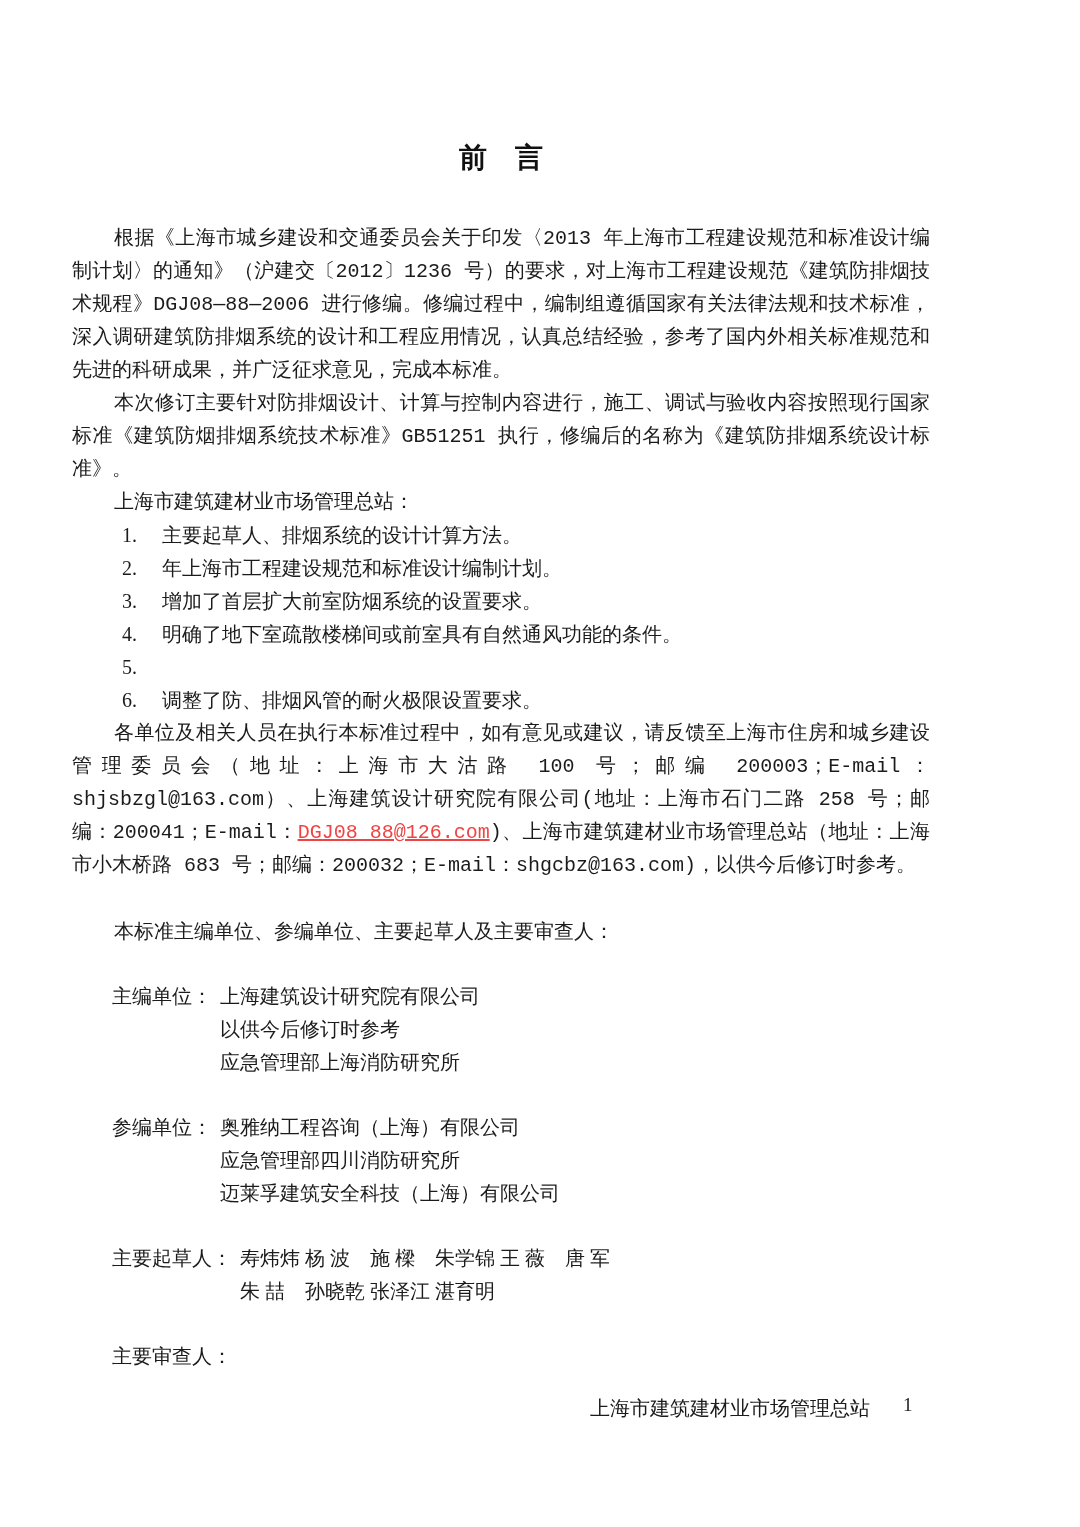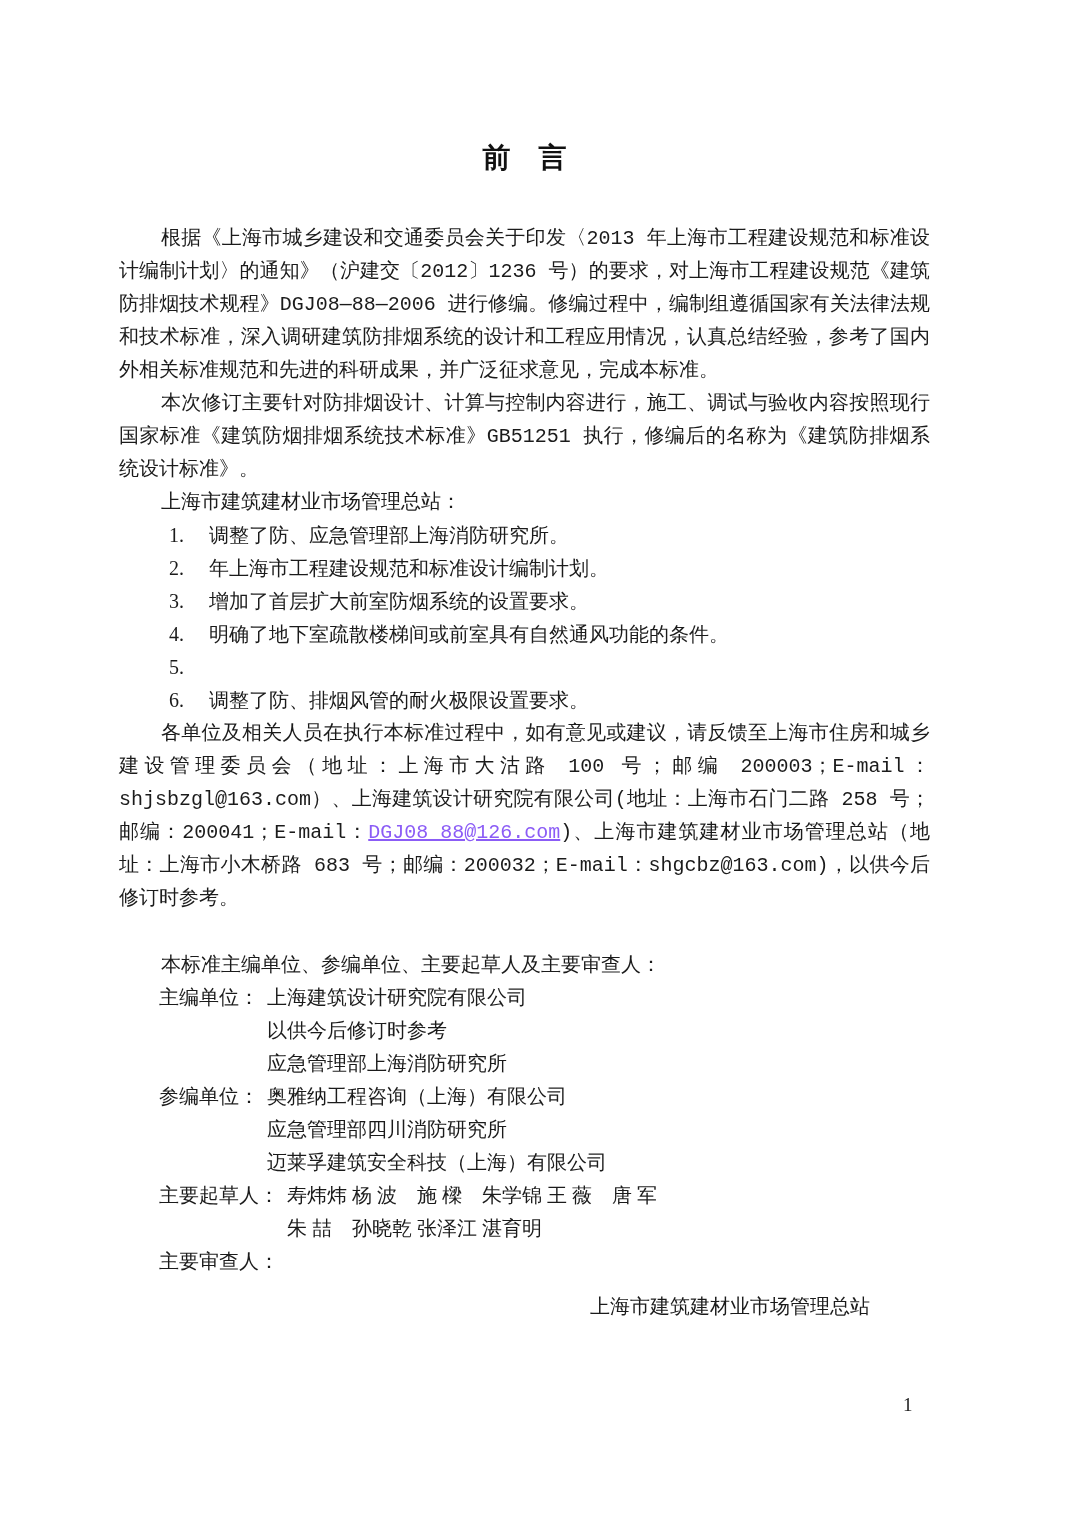--- a/index.html
+++ b/index.html
@@ -7,21 +7,21 @@
     padding: 0;
     background: #ffffff;
   }
   .page {
     position: relative;
     width: 1080px;
     height: 1527px;
     margin: 0 auto;
     background: #ffffff;
     box-sizing: border-box;
-    padding: 138px 150px 0 119px;
+    padding: 138px 150px 0 72px;
     font-family: "Liberation Serif", "DejaVu Serif", serif;
     color: #1b1b1b;
     overflow: hidden;
   }
   .title {
     margin: 0 0 44px 0;
     text-align: center;
     font-family: "Liberation Sans", "DejaVu Sans", sans-serif;
     font-weight: bold;
     font-size: 28px;
@@ -46,42 +46,43 @@
   .revision-item {
     display: flex;
     line-height: 33px;
   }
   .revision-item .num {
     display: inline-block;
     width: 40px;
     flex: 0 0 40px;
   }
   .email-link {
-    color: #8b5cf6;
+    color: #ef4444;
     text-decoration: underline;
   }
   .credits-heading {
     margin: 33px 0 0 0;
     text-indent: 2.1em;
   }
   .credit-row {
     display: flex;
     margin-left: 40px;
     align-items: flex-start;
+    margin-top: 32px;
   }
   .credit-label {
     flex: 0 0 auto;
     margin-right: 8px;
     white-space: nowrap;
   }
   .credit-lines div {
     line-height: 33px;
   }
   .publisher-line {
-    margin: 12px 60px 0 0;
+    margin: 19px 60px 0 0;
     text-align: right;
   }
   .page-number {
     position: absolute;
     left: 903px;
     top: 1393px;
     font-size: 19px;
     line-height: 24px;
     color: #222222;
   }
@@ -97,21 +98,21 @@
 
     <p class="para">根据《上海市城乡建设和交通委员会关于印发〈2013 年上海市工程建设规范和标准设计编制计划〉的通知》（沪建交〔2012〕1236 号）的要求，对上海市工程建设规范《建筑防排烟技术规程》DGJ08—88—2006 进行修编。修编过程中，编制组遵循国家有关法律法规和技术标准，深入调研建筑防排烟系统的设计和工程应用情况，认真总结经验，参考了国内外相关标准规范和先进的科研成果，并广泛征求意见，完成本标准。</p>
 
     <p class="para">本次修订主要针对防排烟设计、计算与控制内容进行，施工、调试与验收内容按照现行国家标准《建筑防烟排烟系统技术标准》GB51251 执行，修编后的名称为《建筑防排烟系统设计标准》。</p>
 
     <p class="para">上海市建筑建材业市场管理总站：</p>
 
     <ol class="revision-list">
       <li class="revision-item">
         <span class="num">1.</span>
-        <span class="txt">调整了防、应急管理部上海消防研究所。</span>
+        <span class="txt">主要起草人、排烟系统的设计计算方法。</span>
       </li>
       <li class="revision-item">
         <span class="num">2.</span>
         <span class="txt">年上海市工程建设规范和标准设计编制计划。</span>
       </li>
       <li class="revision-item">
         <span class="num">3.</span>
         <span class="txt">增加了首层扩大前室防烟系统的设置要求。</span>
       </li>
       <li class="revision-item">

